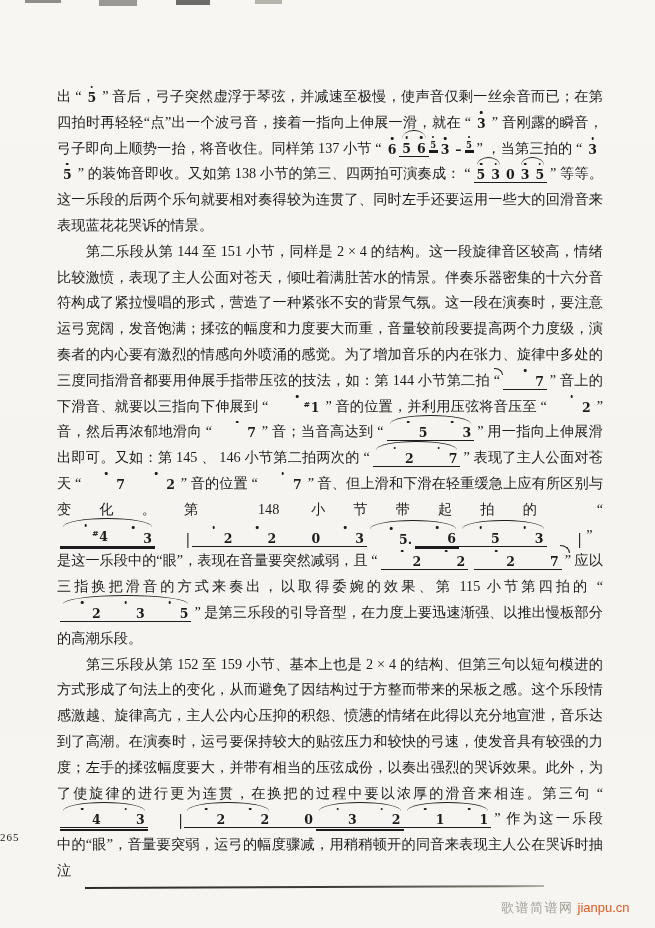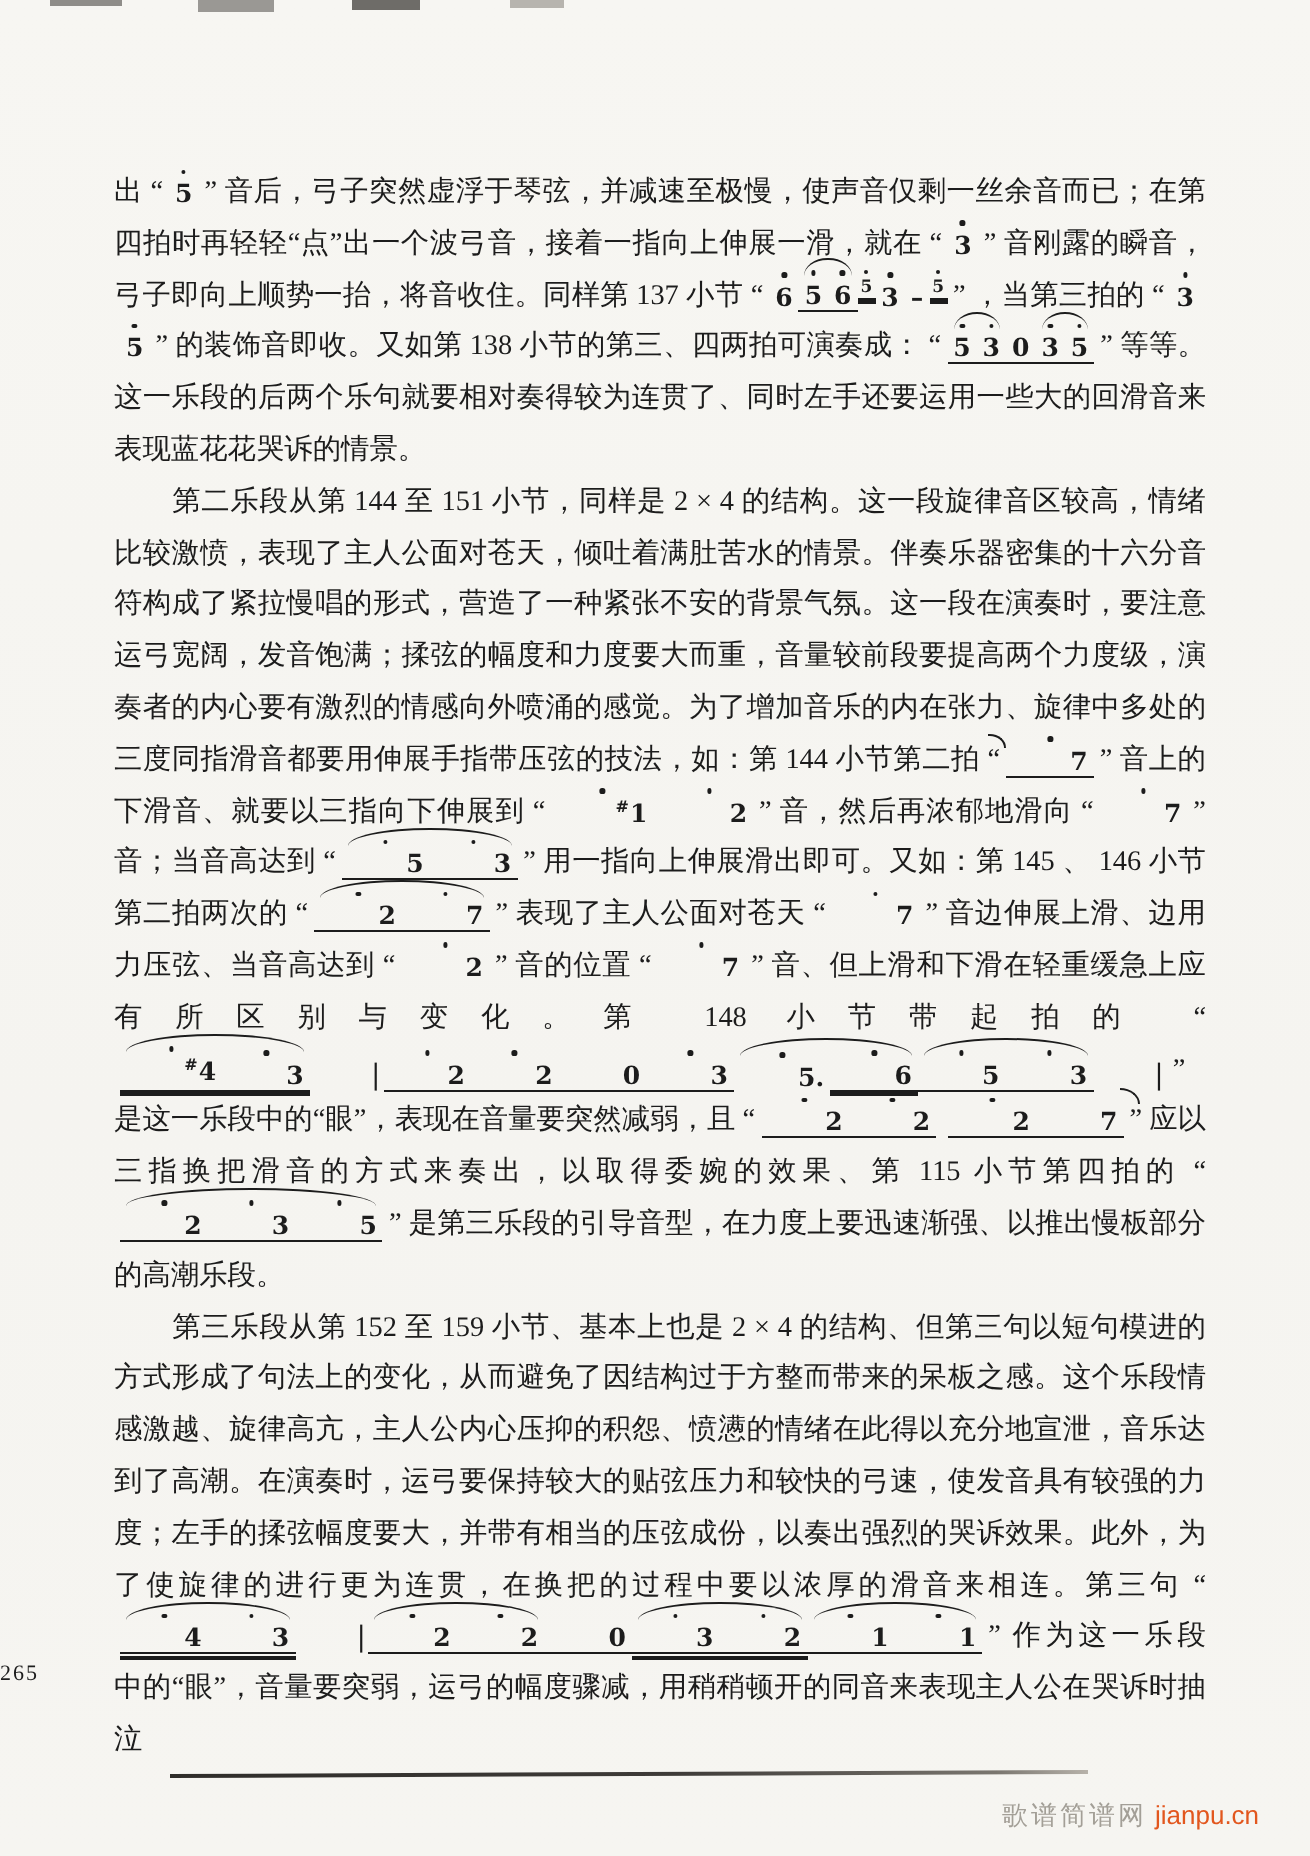--- a/index.html
+++ b/index.html
@@ -85,37 +85,37 @@
           <span class="tok ul1">0</span>
           <span class="slurg">
             <span class="tok hi ul1">3</span>
             <span class="tok hi ul1">5</span>
           </span>
         </span><span class="run">” 等等。这一乐段的后两个乐句就要相对奏得较为连贯了、同时左手还要运用一些大的回滑音来表现蓝花花哭诉的情景。</span></p>
       <p class="para indent"><span class="run">第二乐段从第 144 至 151 小节，同样是 2 × 4 的结构。这一段旋律音区较高，情绪比较激愤，表现了主人公面对苍天，倾吐着满肚苦水的情景。伴奏乐器密集的十六分音符构成了紧拉慢唱的形式，营造了一种紧张不安的背景气氛。这一段在演奏时，要注意运弓宽阔，发音饱满；揉弦的幅度和力度要大而重，音量较前段要提高两个力度级，演奏者的内心要有激烈的情感向外喷涌的感觉。为了增加音乐的内在张力、旋律中多处的三度同指滑音都要用伸展手指带压弦的技法，如：第 144 小节第二拍 “</span><span class="jp">
           <span class="tok hi ul1">7<span class="hookpre"></span></span>
         </span><span class="run">” 音上的下滑音、就要以三指向下伸展到 “</span><span class="jp">
           <span class="tok hi"><span class="acc">#</span>1</span>
-        </span><span class="jp">
+        </span><span class="run">” 音的位置，并利用压弦将音压至 “</span><span class="jp">
           <span class="tok hi">2</span>
         </span><span class="run">” 音，然后再浓郁地滑向 “</span><span class="jp">
           <span class="tok hi">7</span>
         </span><span class="run">” 音；当音高达到 “</span><span class="jp">
           <span class="slurg">
             <span class="tok hi ul1">5</span>
             <span class="tok hi ul1">3</span>
           </span>
         </span><span class="run">” 用一指向上伸展滑出即可。又如：第 145 、 146 小节第二拍两次的 “</span><span class="jp">
           <span class="slurg">
             <span class="tok hi ul1">2</span>
             <span class="tok hi ul1">7</span>
           </span>
         </span><span class="run">” 表现了主人公面对苍天 “</span><span class="jp">
           <span class="tok hi">7</span>
-        </span><span class="run">” 音边伸展上滑、边用力压弦、当音高达到 “</span><span class="jp">
+        </span><span class="jp">
           <span class="tok hi">2</span>
         </span><span class="run">” 音的位置 “</span><span class="jp">
           <span class="tok hi">7</span>
         </span><span class="run">” 音、但上滑和下滑在轻重缓急上应有所区别与变化。第 148 小节带起拍的 “</span><span class="jp">
           <span class="slurg">
             <span class="tok hi ul1 ul2"><span class="acc">#</span>4</span>
             <span class="tok hi ul1 ul2">3</span>
           </span>
           <span class="tok bar">|</span>
           <span class="tok hi ul1">2</span>

